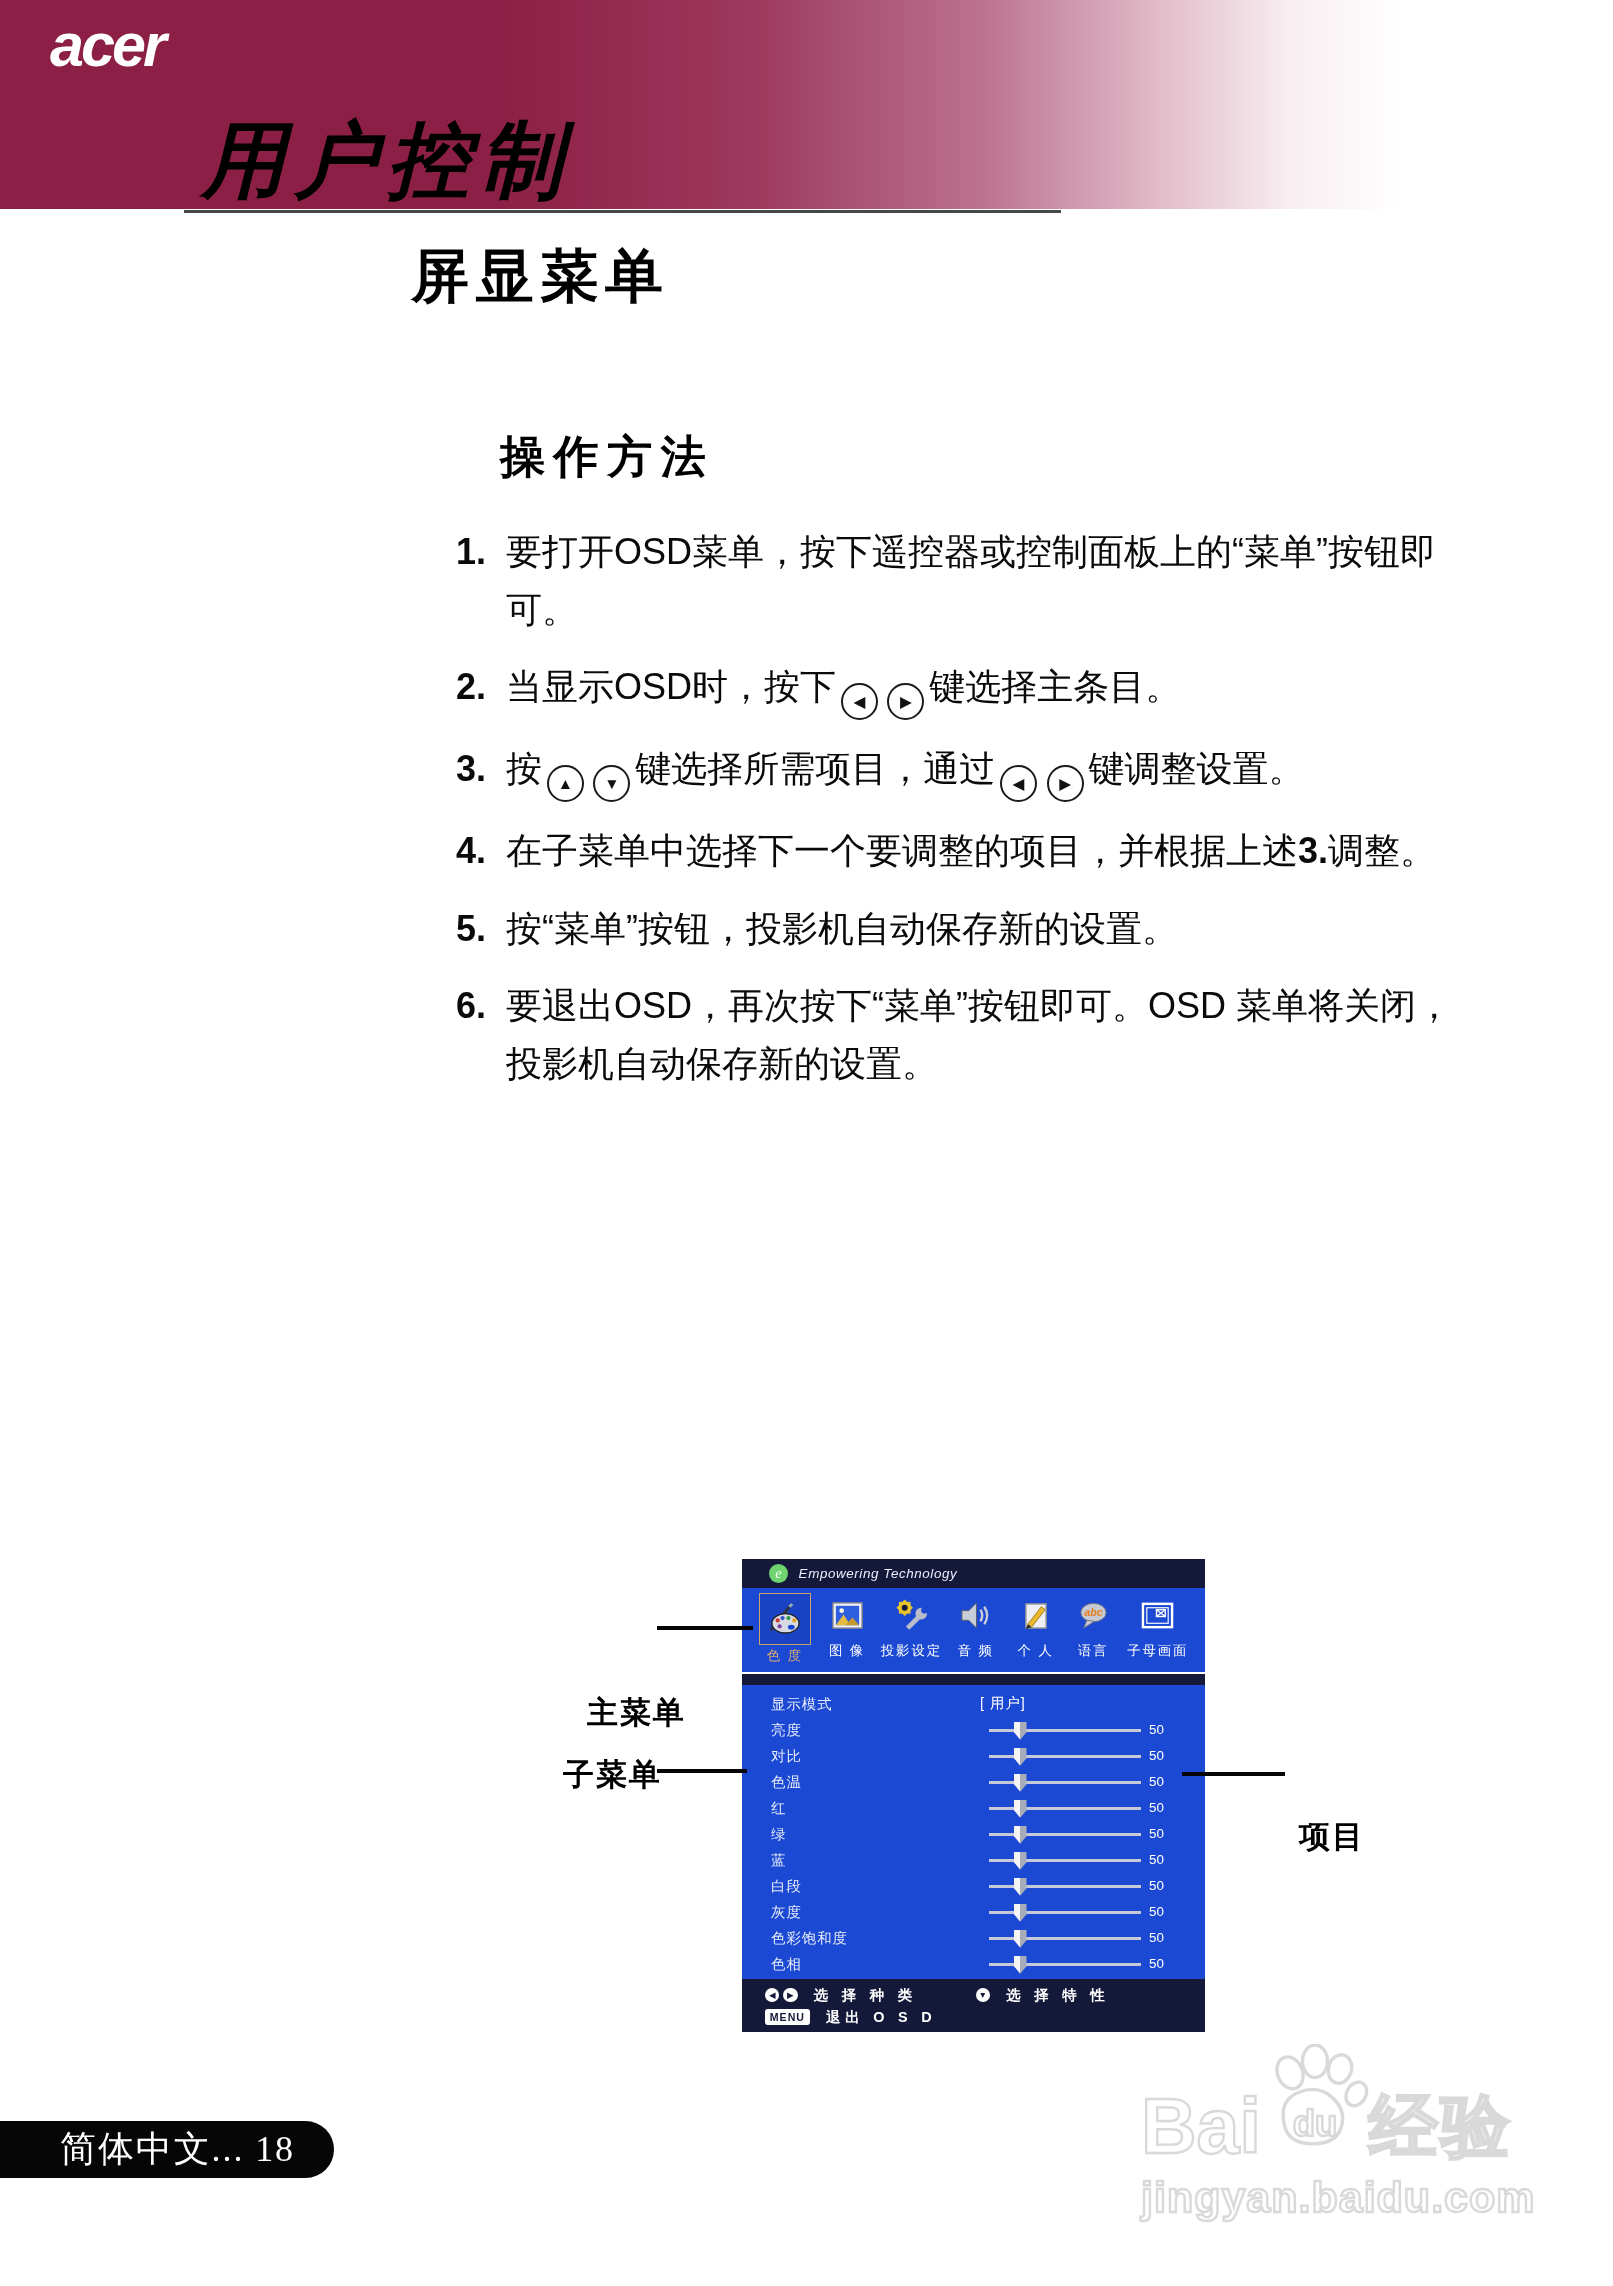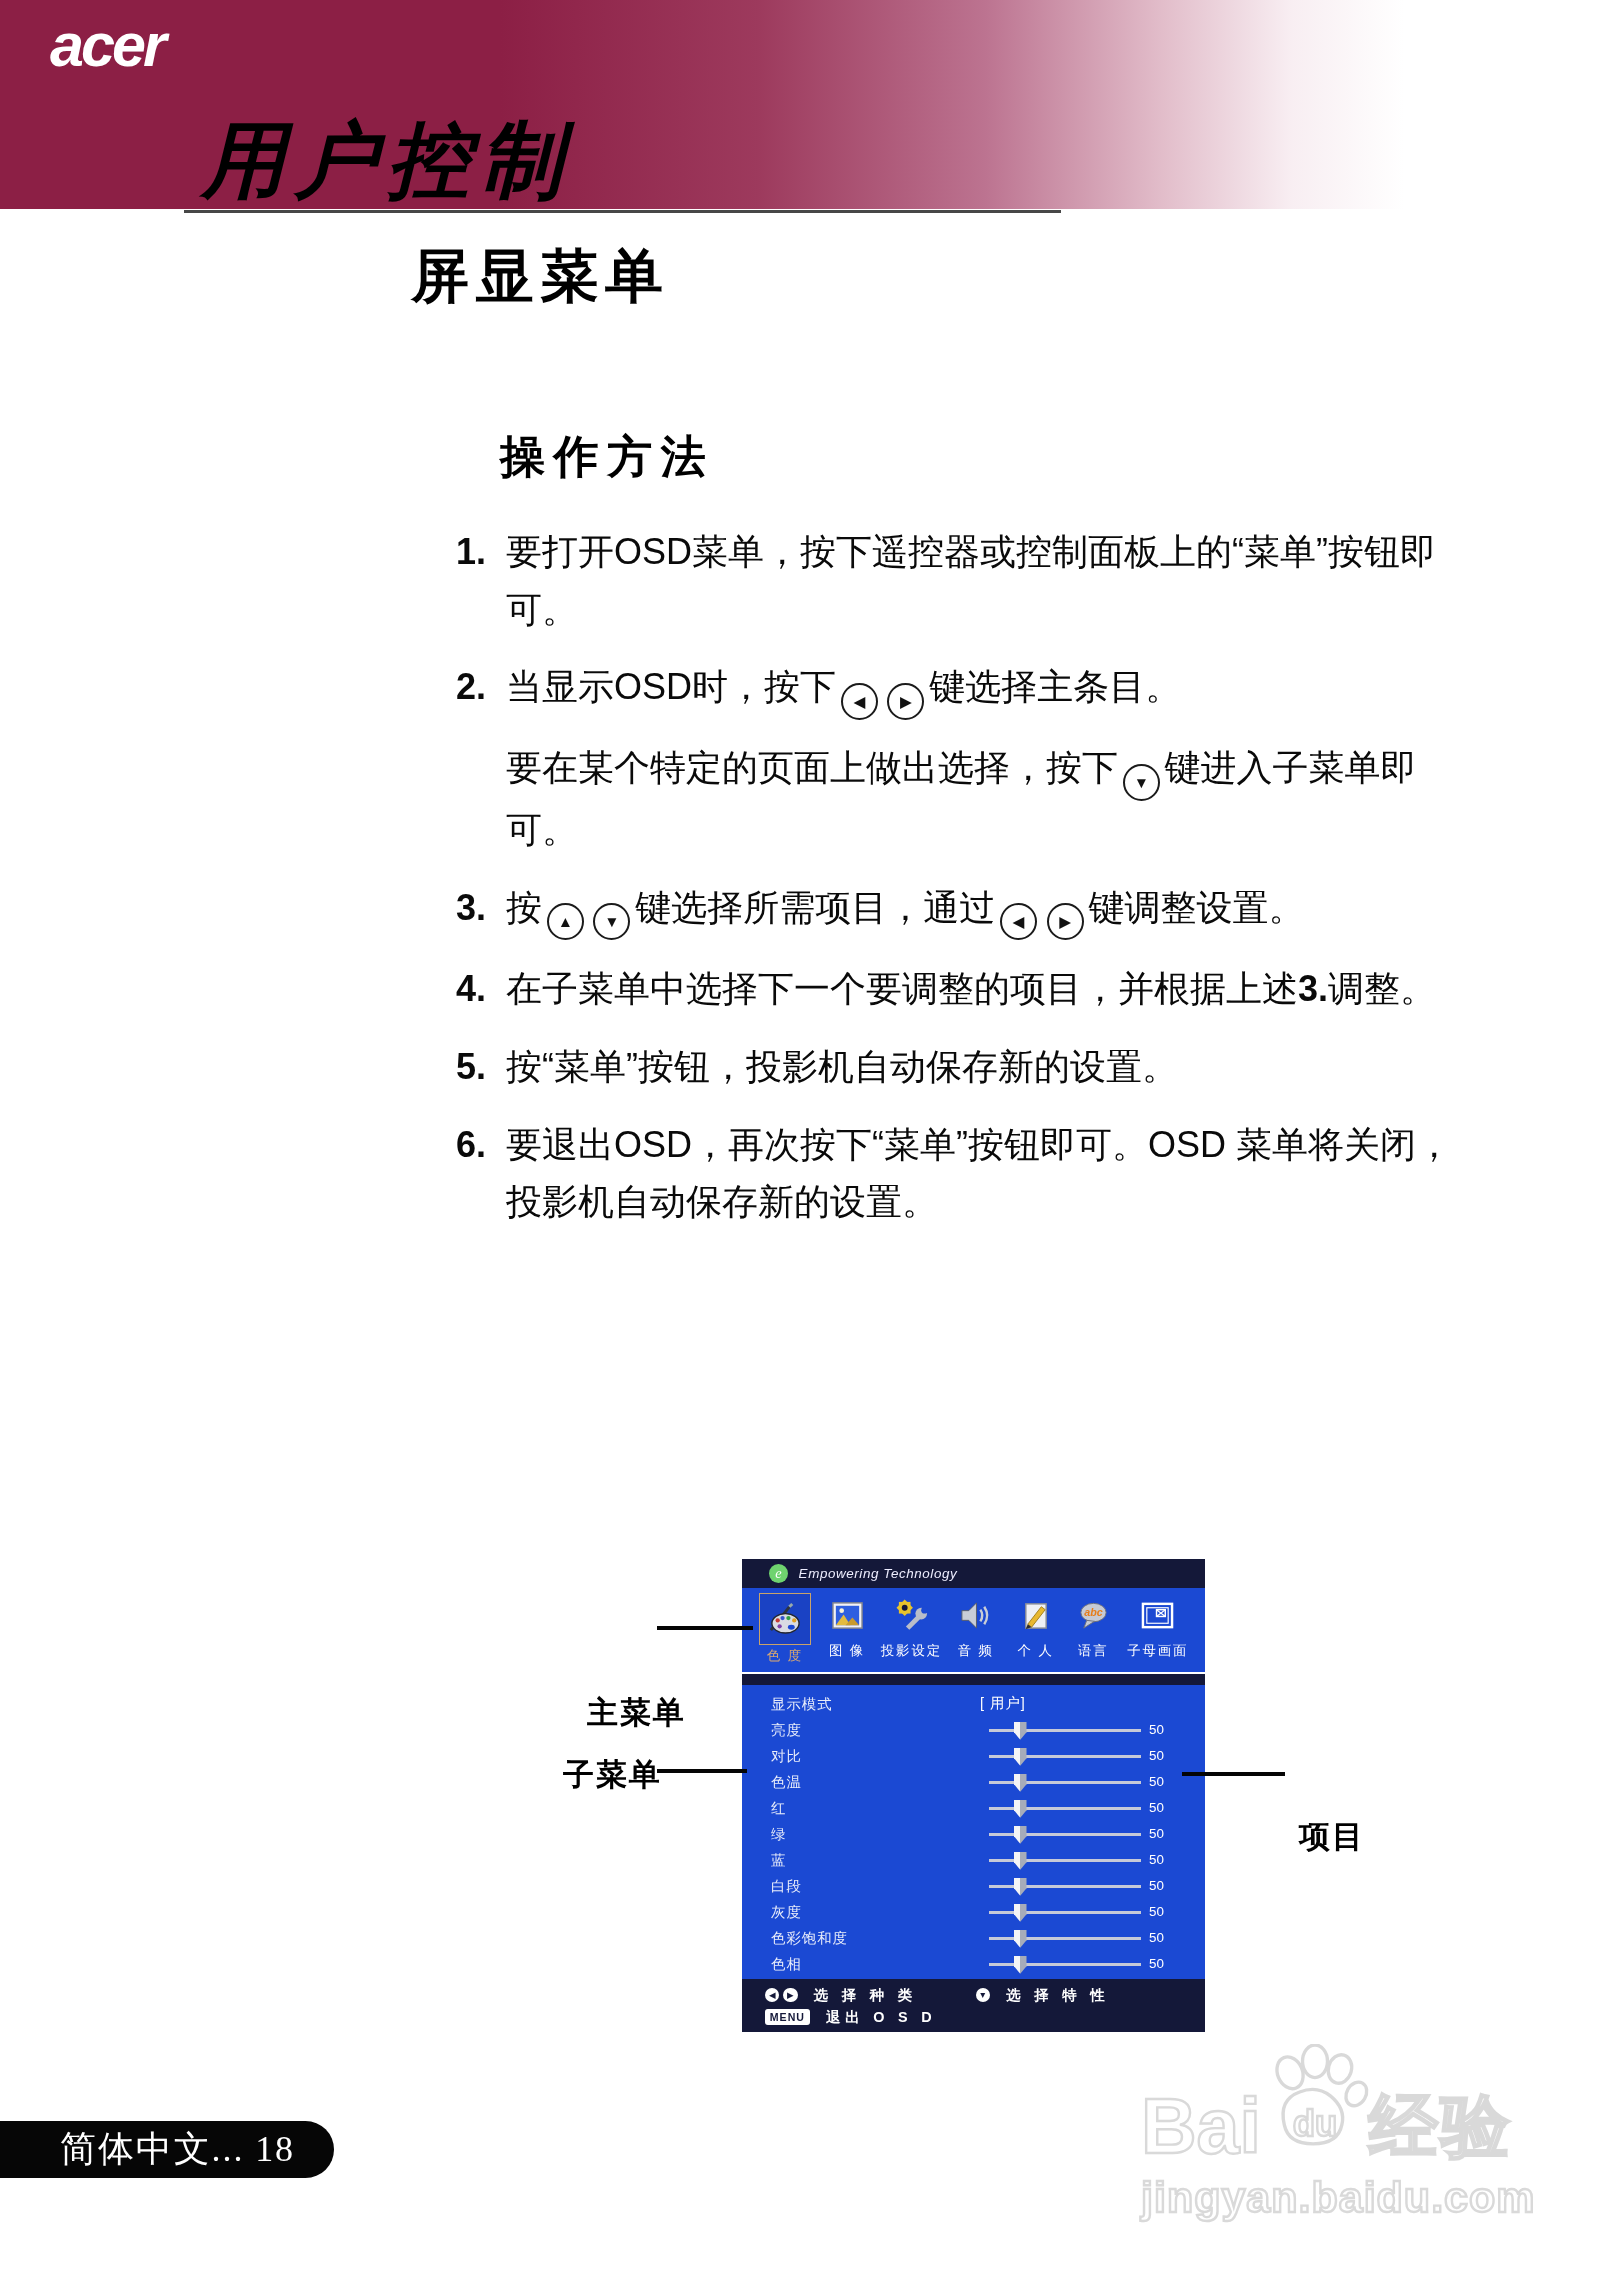--- a/index.html
+++ b/index.html
@@ -93,21 +93,20 @@
 
   <div class="steps">
     <div class="step">
       <div class="step-num">1.</div>
       <div class="step-body">要打开OSD菜单，按下遥控器或控制面板上的“菜单”按钮即可。</div>
     </div>
     <div class="step">
       <div class="step-num">2.</div>
       <div class="step-body">
         <div><span>当显示OSD时，按下</span><span class="k">◀</span><span class="k">▶</span><span>键选择主条目。</span></div>
-        <div class="step-cont"><span>要在某个特定的页面上做出选择，按下</span><span class="k">▼</span><span>键进入子菜单即可。</span></div>
       </div>
     </div>
     <div class="step">
       <div class="step-num">3.</div>
       <div class="step-body">
         <span>按</span><span class="k">▲</span><span class="k">▼</span><span>键选择所需项目，通过</span><span class="k">◀</span><span class="k">▶</span><span>键调整设置。</span>
       </div>
     </div>
     <div class="step">
       <div class="step-num">4.</div>

